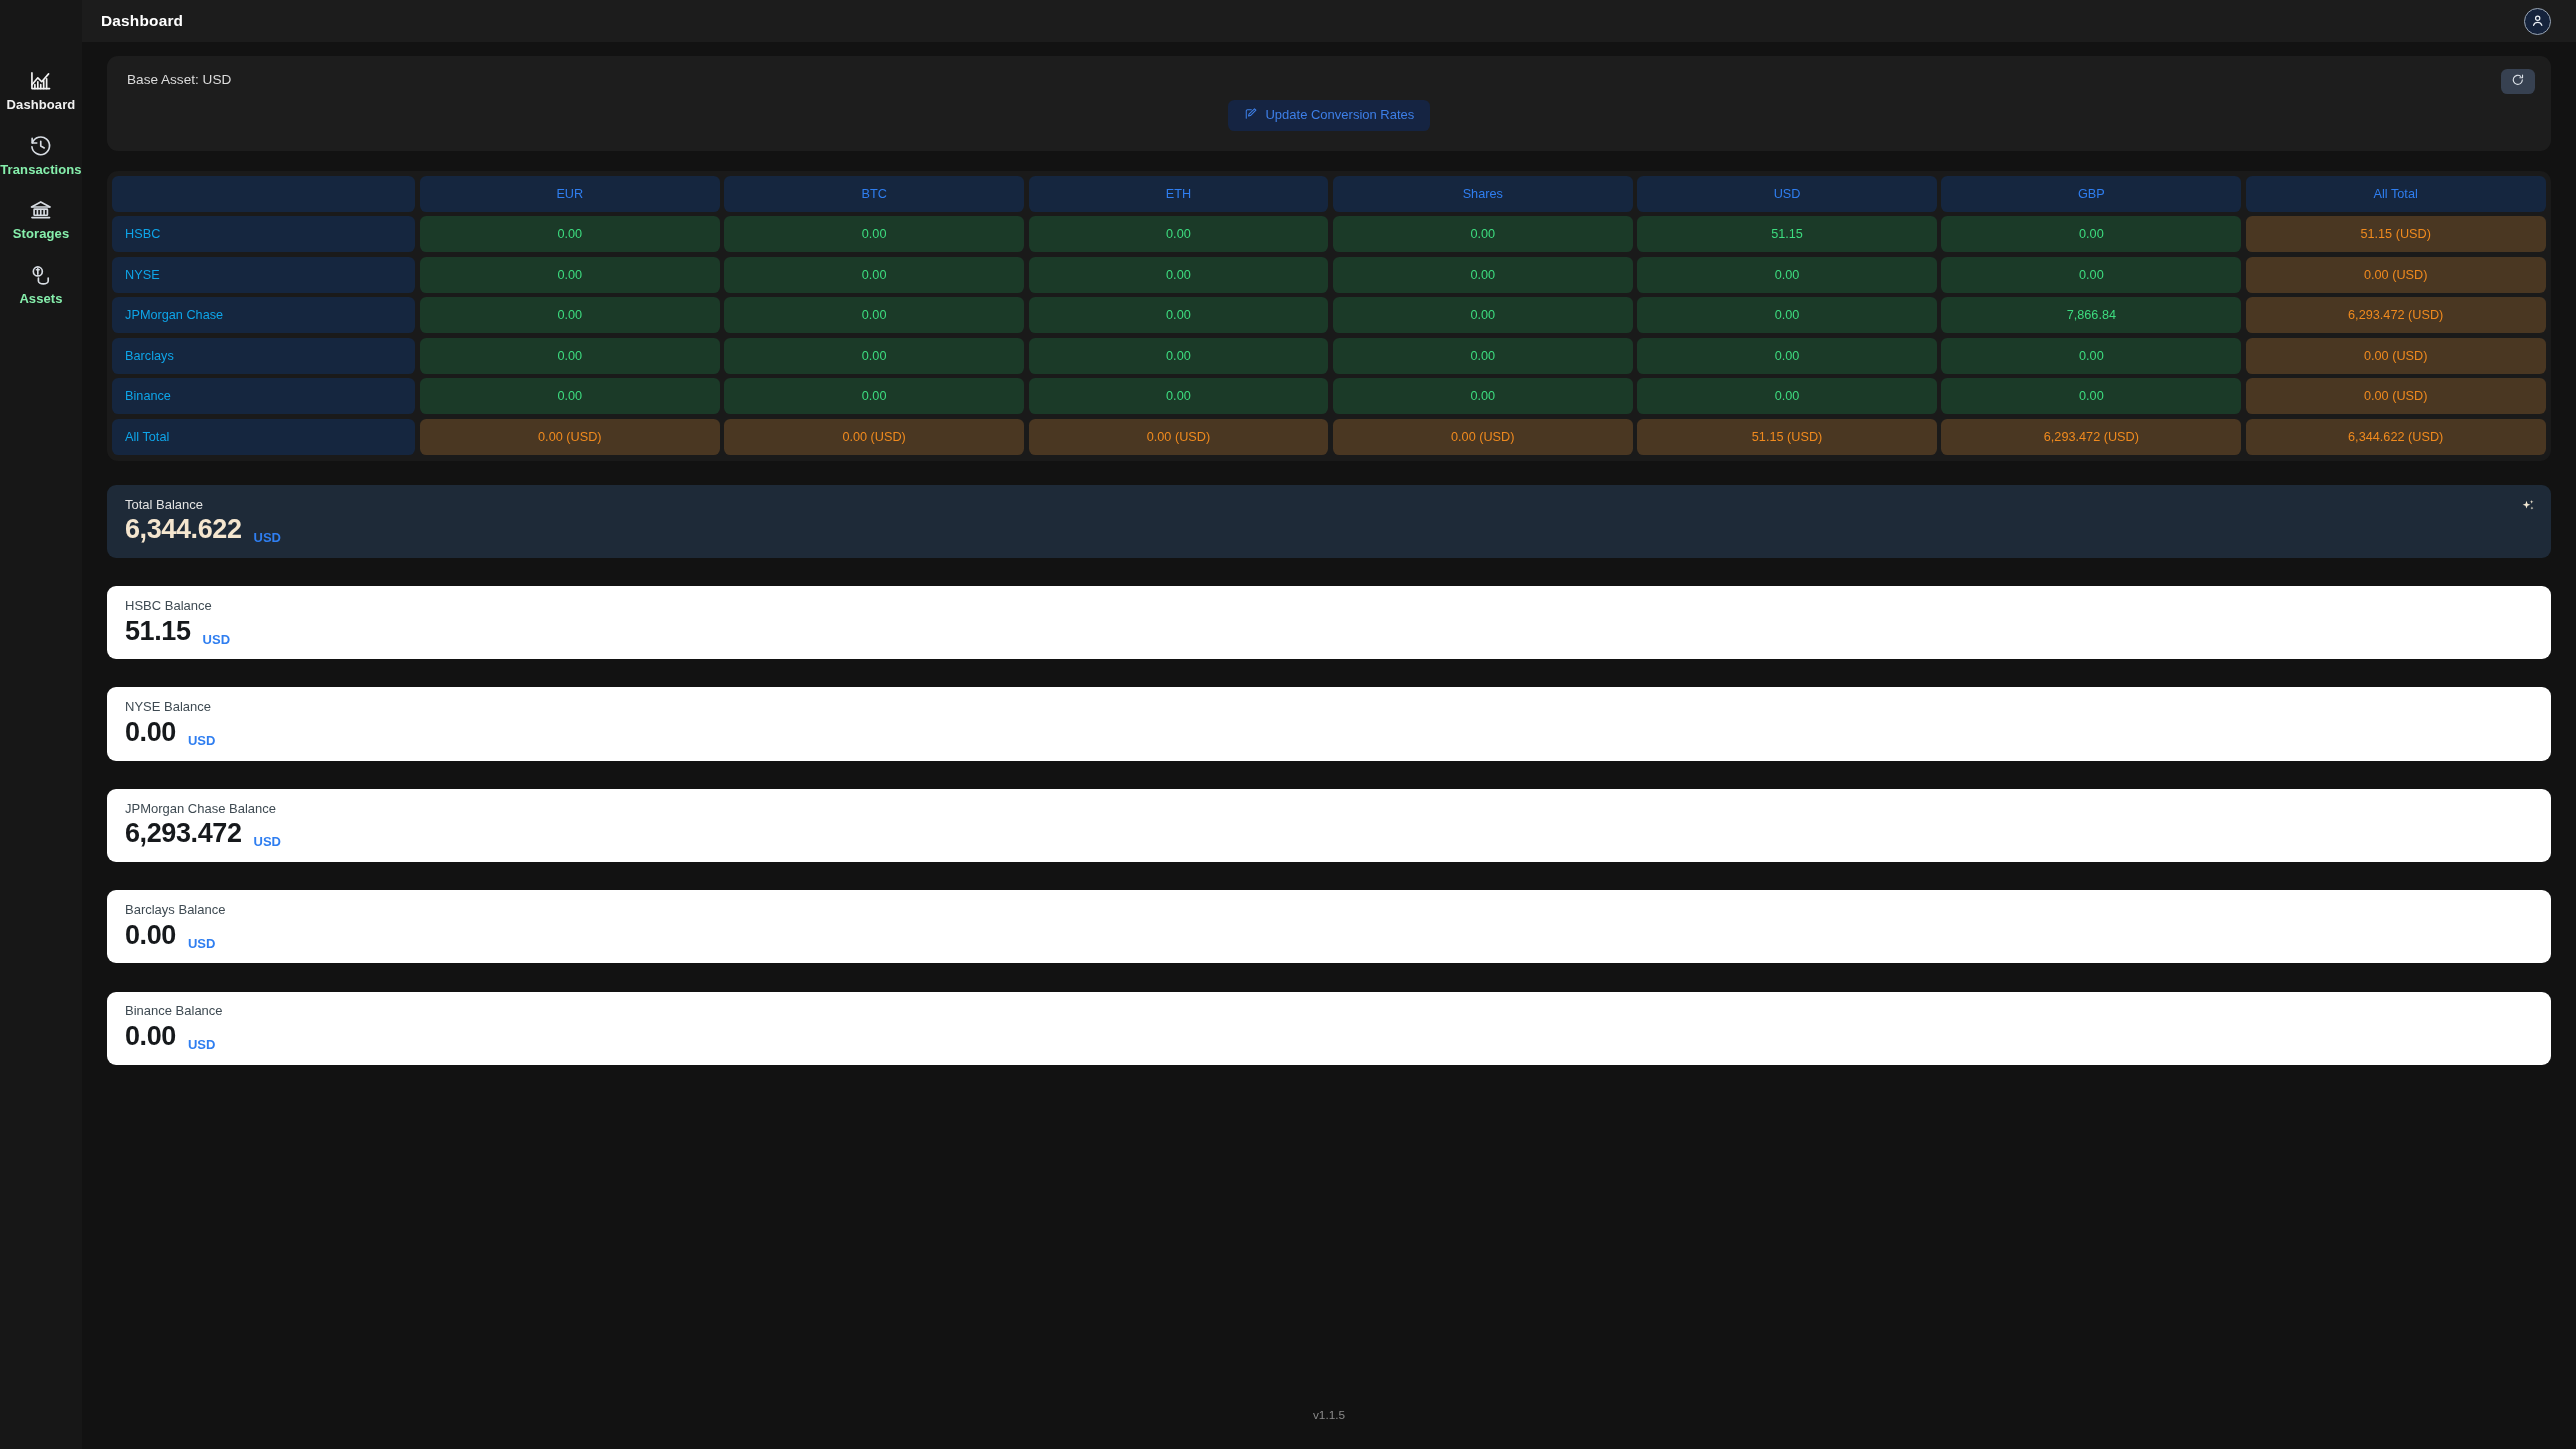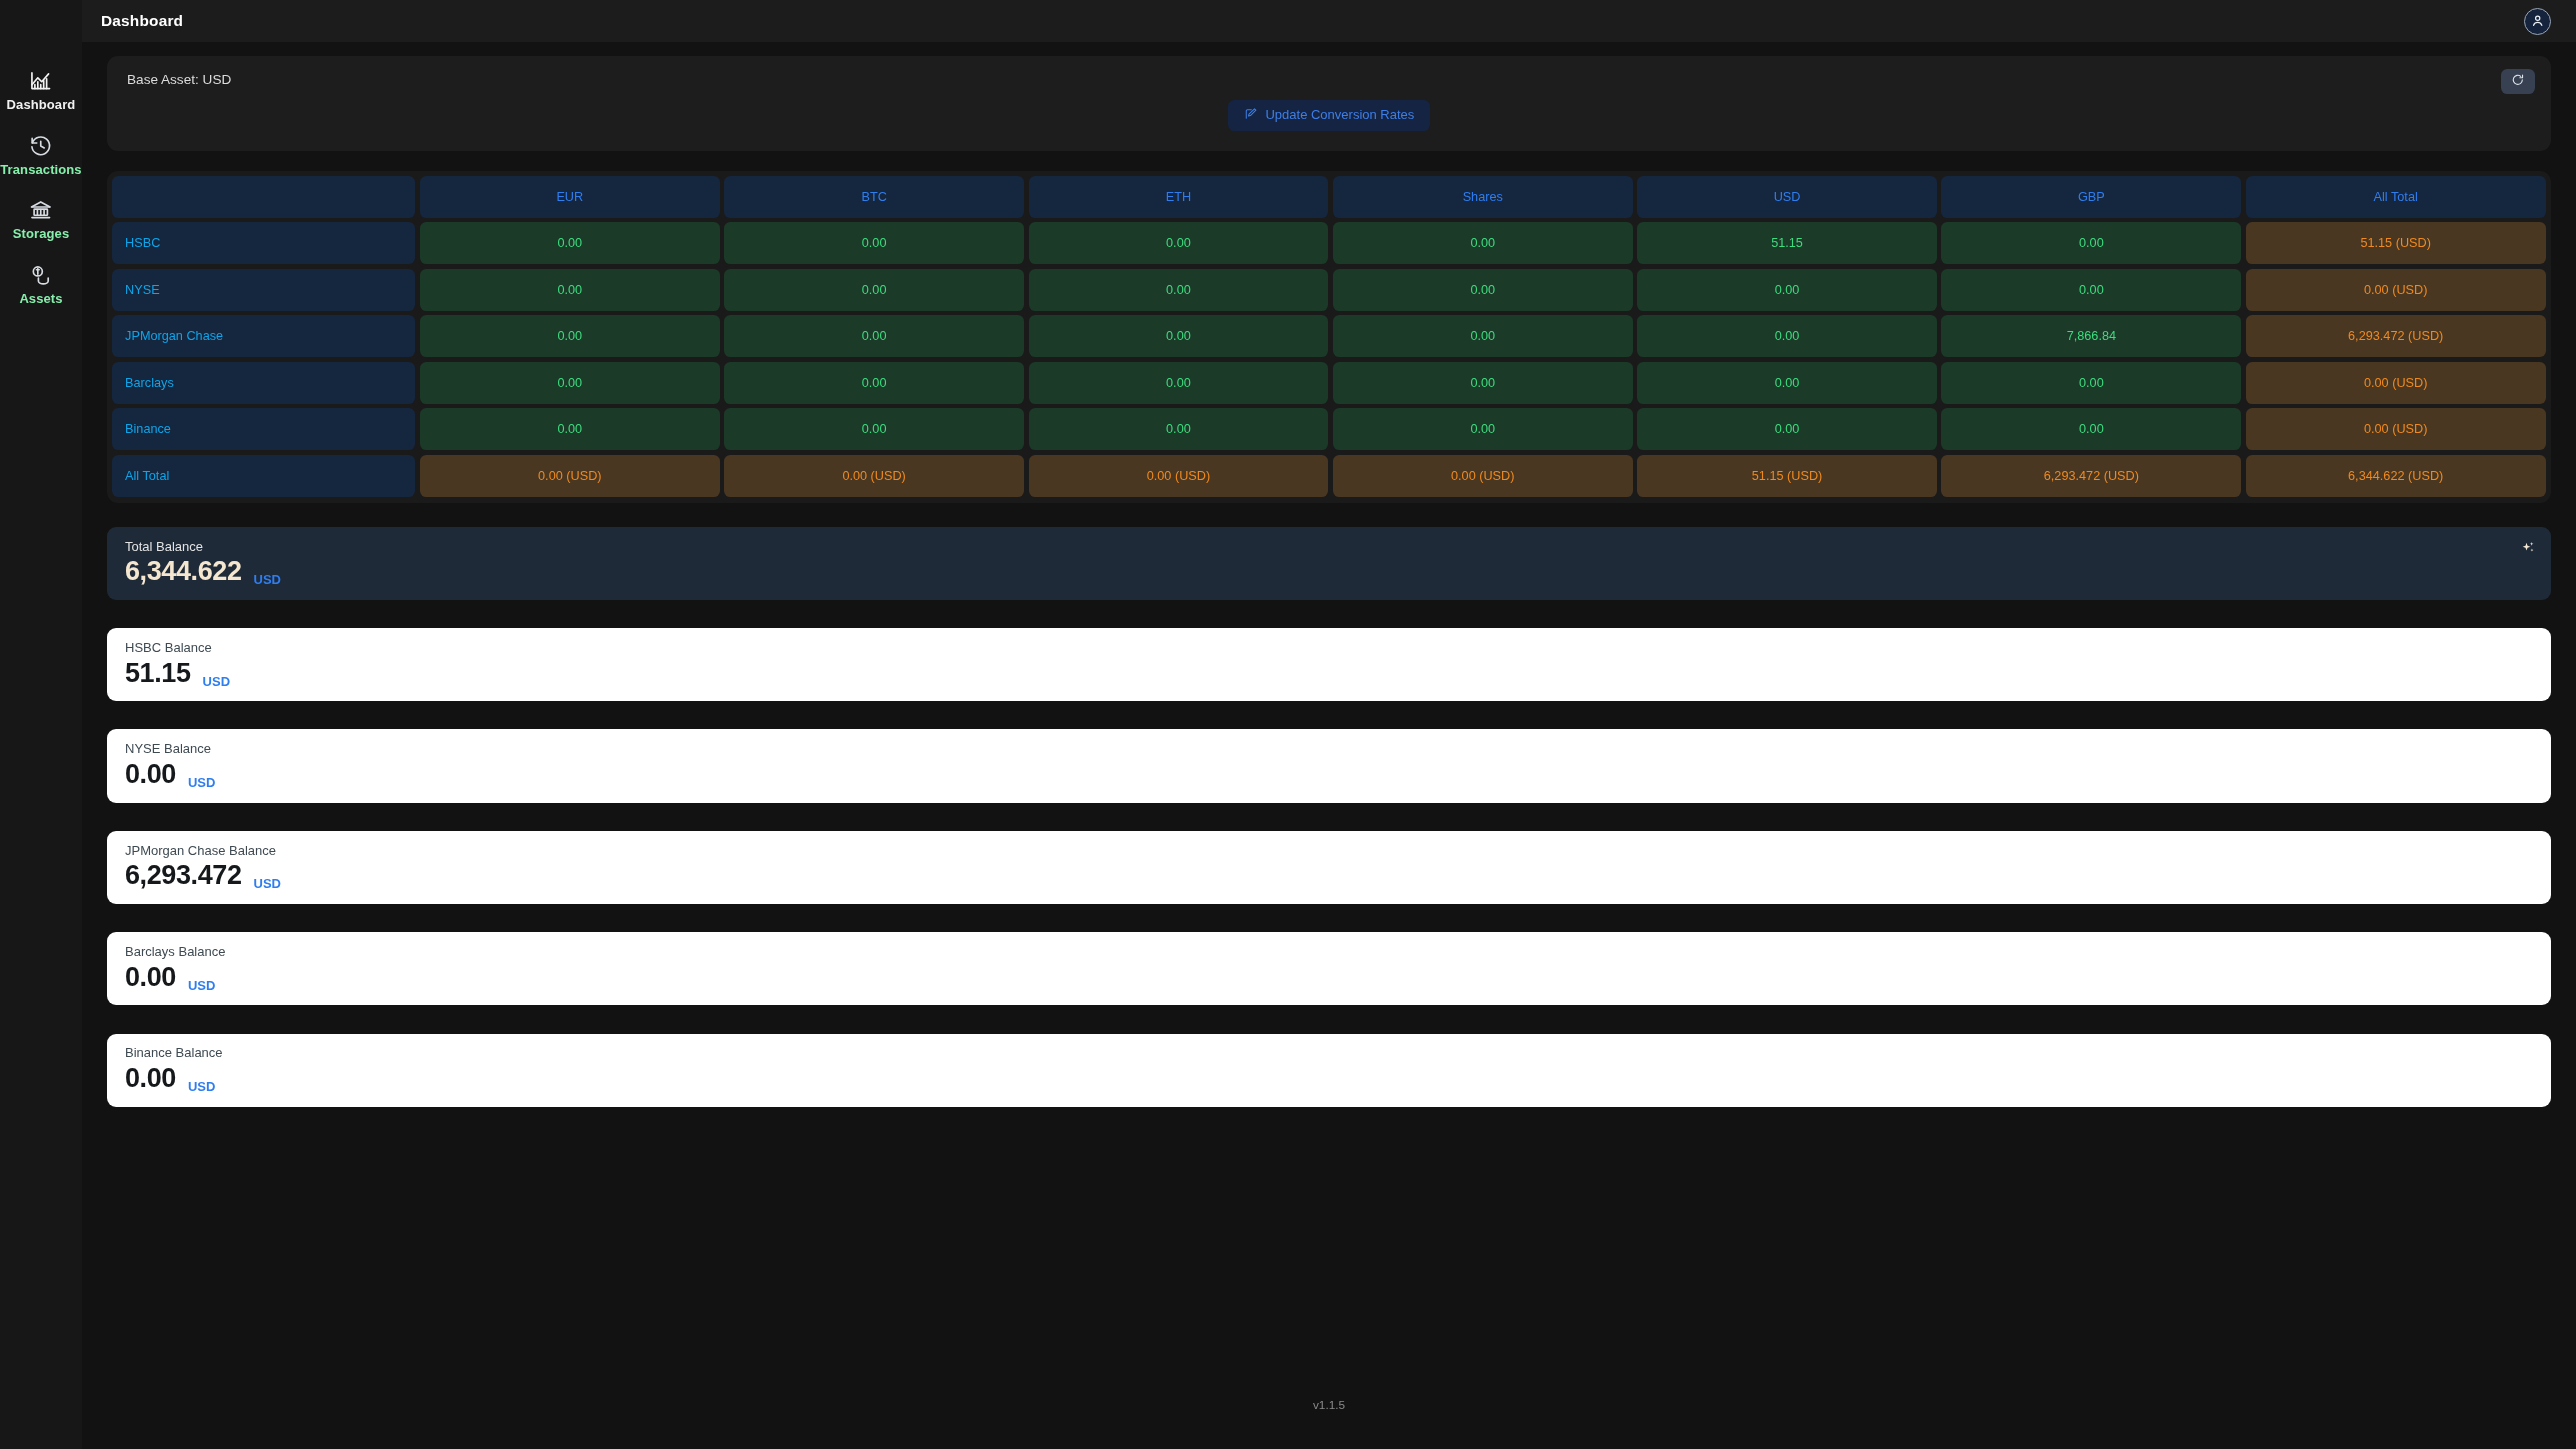--- a/index.html
+++ b/index.html
@@ -111,21 +111,21 @@
   
   .matrix-wrap {
     background: #1a1a1a;
     border-radius: 11px;
     padding: 5.4px 5.4px 6.3px 5.4px;
     margin-bottom: 23.5px;
   }
   .matrix { display: flex; flex-direction: column; gap: 4.5px; }
   .mrow { display: flex; gap: 4.5px; }
   .mcell {
-    height: 42px;
+    height: 36px;
     display: flex; align-items: center; justify-content: center;
     border-radius: 6.3px;
     font-size: 12.7px;
     white-space: nowrap;
   }
   .mcell.label-col { flex: 0 0 303px; justify-content: flex-start; padding-left: 12.7px; }
   .mcell.data-col { flex: 1 1 0; }
   .c-head  { background: #15263f; color: #2f7ef0; }
   .c-rowlbl{ background: #15263f; color: #0ea5e9; }
   .c-green { background: #1b3a28; color: #3ddc7f; }
@@ -152,21 +152,21 @@
   .sparkle-btn {
     position: absolute; top: 11px; right: 12.7px;
     width: 20px; height: 20px;
     background: none; border: none; padding: 0;
     display: flex; align-items: center; justify-content: center;
     cursor: pointer;
   }
 
   
   .footer {
-    position: absolute; left: 0; right: 0; bottom: 37px;
+    position: absolute; left: 0; right: 0; bottom: 27px;
     text-align: center;
     font-size: 11.8px; color: #8a8a8a;
   }
 </style>
 </head>
 <body>
 
 <div class="app">
 
   <nav class="sidebar">

